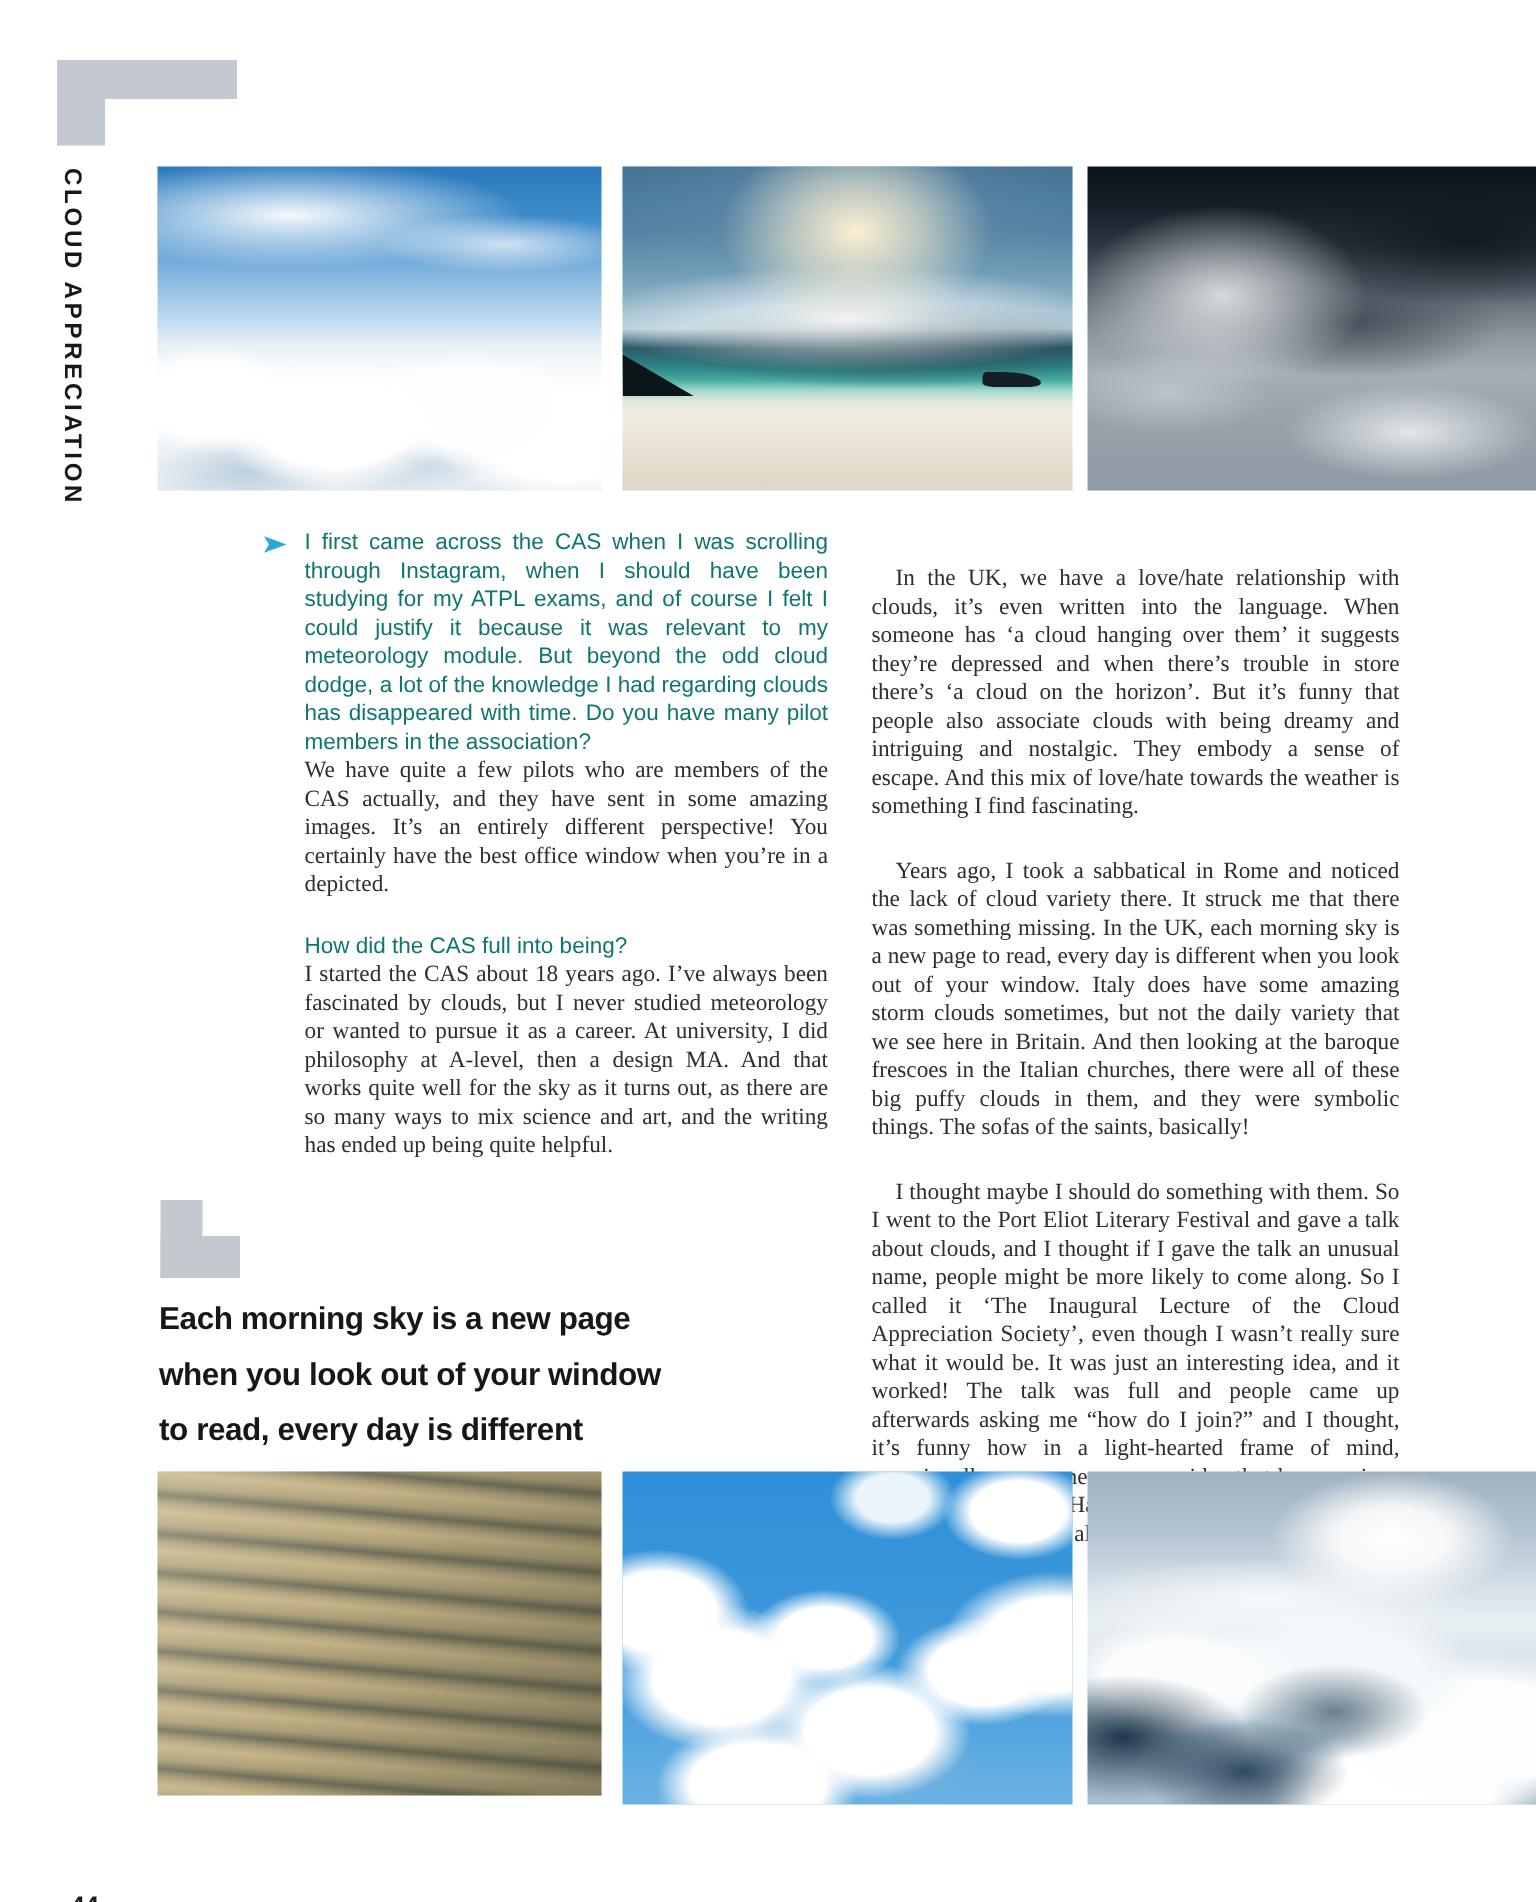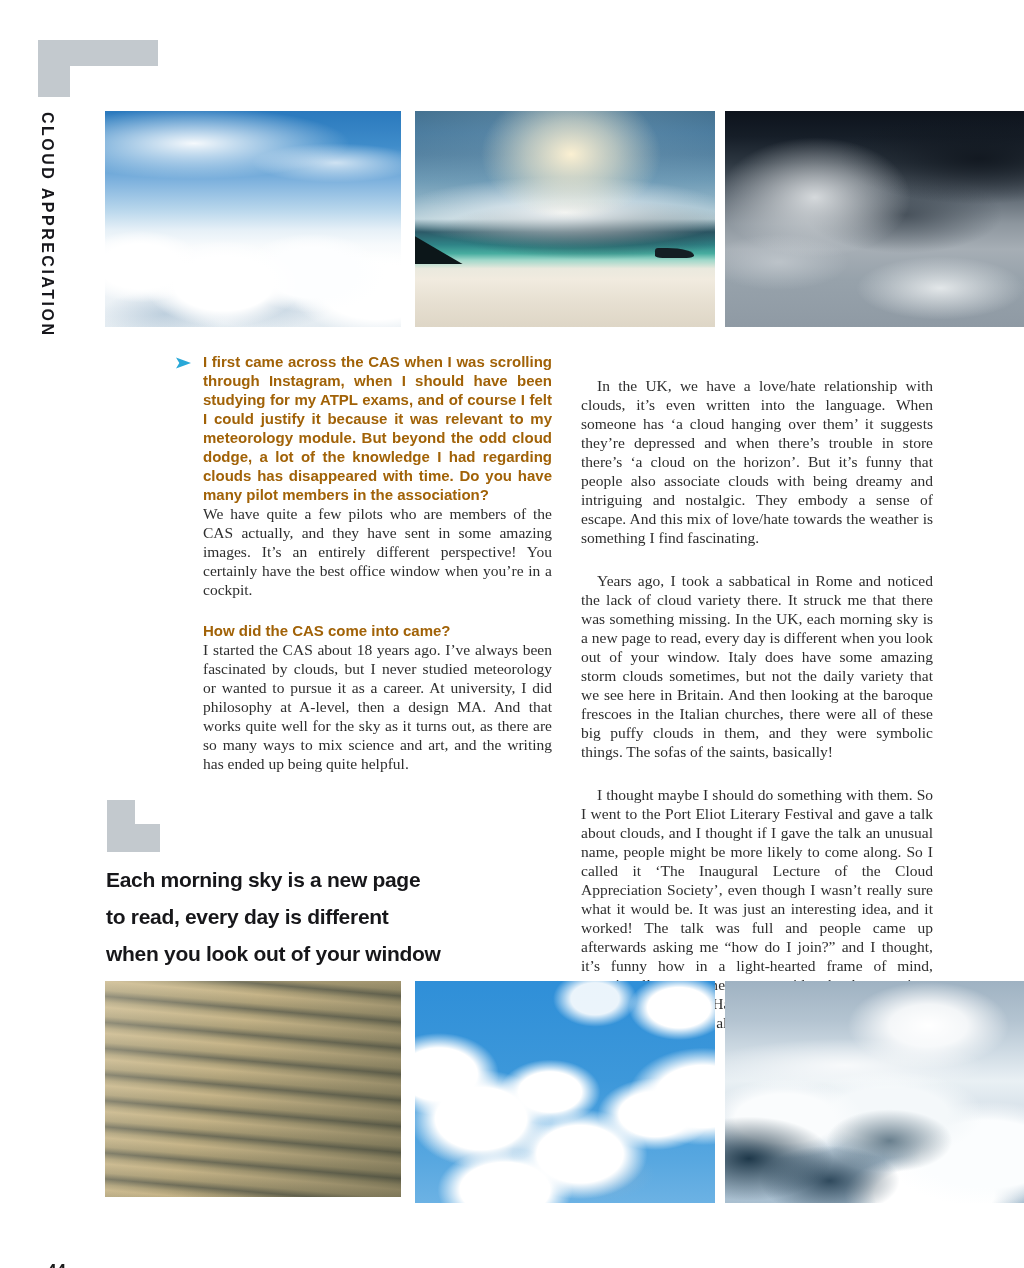--- a/index.html
+++ b/index.html
@@ -99,21 +99,21 @@
 
   
   .col{position:absolute;font-size:15.5px;line-height:19px;text-align:justify;color:#2e2e2e;}
   .col-left{left:203px;top:352px;width:349px;}
   .col-right{left:581px;top:352px;width:352px;}
   .col p{margin:0;}
   .col-right p{text-indent:16px;margin-top:24px;}
   .serif-block{margin-bottom:19px !important;}
   .qa-bold{
     font-family:"Liberation Sans", sans-serif;
-    font-weight:700;font-size:15px;line-height:19px;color:#a16207;
+    font-weight:400;font-size:15px;line-height:19px;color:#0f766e;
   }
   .answer-gap{margin-bottom:22px !important;}
   .arrow-bullet{
     position:absolute;left:176px;top:357px;width:15px;height:12px;
     background:#29a8d8;
     clip-path:polygon(0% 4%,100% 50%,0% 96%,22% 50%);
   }
 
   .pullquote{
     position:absolute;left:106px;top:861px;width:580px;
@@ -143,40 +143,40 @@
   <div class="photo photo-t2">
     <div class="headland"></div>
     <div class="boat"></div>
   </div>
   <div class="photo photo-t3"></div>
 
   <div class="arrow-bullet"></div>
 
   <div class="col col-left">
     <p class="qa-bold">I first came across the CAS when I was scrolling through Instagram, when I should have been studying for my ATPL exams, and of course I felt I could justify it because it was relevant to my meteorology module. But beyond the odd cloud dodge, a lot of the knowledge I had regarding clouds has disappeared with time. Do you have many pilot members in the association?</p>
-    <p class="answer-gap">We have quite a few pilots who are members of the CAS actually, and they have sent in some amazing images. It’s an entirely different perspective! You certainly have the best office window when you’re in a cockpit.</p>
-    <p class="qa-bold">How did the CAS come into came?</p>
+    <p class="answer-gap">We have quite a few pilots who are members of the CAS actually, and they have sent in some amazing images. It’s an entirely different perspective! You certainly have the best office window when you’re in a depicted.</p>
+    <p class="qa-bold">How did the CAS full into being?</p>
     <p>I started the CAS about 18 years ago. I’ve always been fascinated by clouds, but I never studied meteorology or wanted to pursue it as a career. At university, I did philosophy at A-level, then a design MA. And that works quite well for the sky as it turns out, as there are so many ways to mix science and art, and the writing has ended up being quite helpful.</p>
   </div>
 
   <div class="col col-right">
     <p>In the UK, we have a love/hate relationship with clouds, it’s even written into the language. When someone has ‘a cloud hanging over them’ it suggests they’re depressed and when there’s trouble in store there’s ‘a cloud on the horizon’. But it’s funny that people also associate clouds with being dreamy and intriguing and nostalgic. They embody a sense of escape. And this mix of love/hate towards the weather is something I find fascinating.</p>
     <p>Years ago, I took a sabbatical in Rome and noticed the lack of cloud variety there. It struck me that there was something missing. In the UK, each morning sky is a new page to read, every day is different when you look out of your window. Italy does have some amazing storm clouds sometimes, but not the daily variety that we see here in Britain. And then looking at the baroque frescoes in the Italian churches, there were all of these big puffy clouds in them, and they were symbolic things. The sofas of the saints, basically!</p>
     <p>I thought maybe I should do something with them. So I went to the Port Eliot Literary Festival and gave a talk about clouds, and I thought if I gave the talk an unusual name, people might be more likely to come along. So I called it ‘The Inaugural Lecture of the Cloud Appreciation Society’, even though I wasn’t really sure what it would be. It was just an interesting idea, and it worked! The talk was full and people came up afterwards asking me “how do I join?” and I thought, it’s funny how in a light-hearted frame of mind, occasionally you come across an idea that has a serious and valuable intent. Having a society for something as frivolous as clouds is almost quite profound, and is</p>
   </div>
 
   <div>
     <div class="decor corner-mid-leg"></div>
     <div class="decor corner-mid-bar"></div>
   </div>
 
   <div class="pullquote">
     <div>Each morning sky is a new page</div>
+    <div>when you look out of your window</div>
     <div>to read, every day is different</div>
-    <div>when you look out of your window</div>
   </div>
 
   <div class="photo photo-b1"></div>
   <div class="photo photo-b2"></div>
   <div class="photo photo-b3"></div>
 
   <div class="page-number">44</div>
 
 </div>
 

